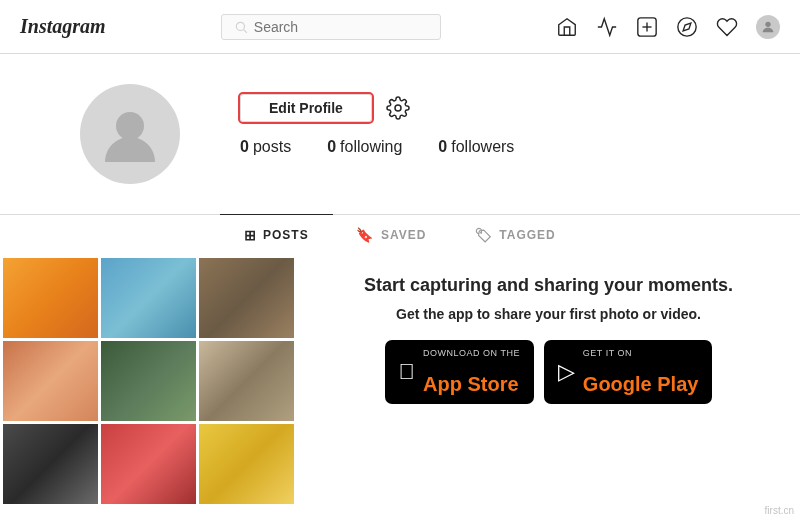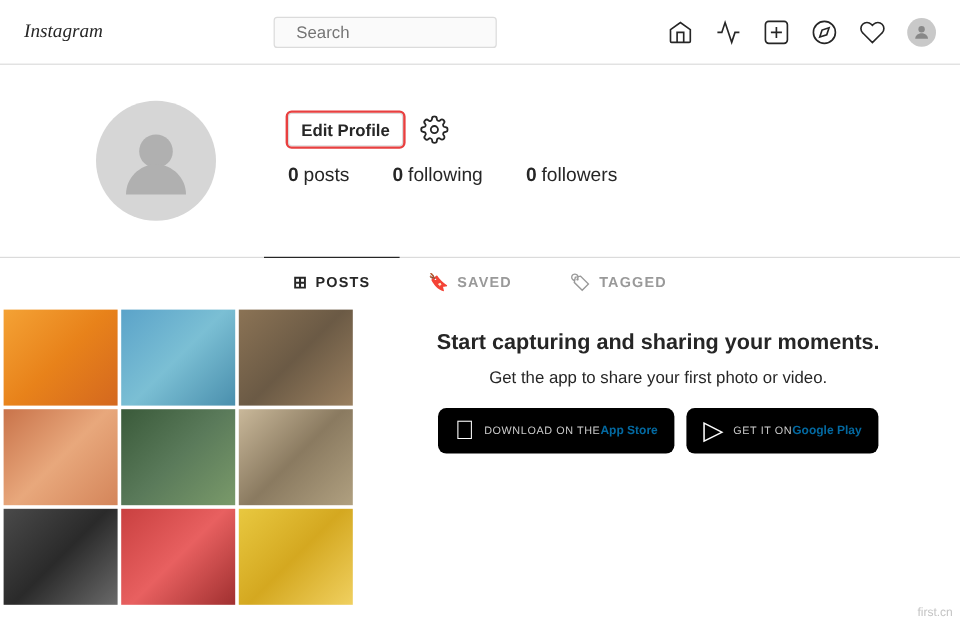--- a/index.html
+++ b/index.html
@@ -4,25 +4,25 @@
   <style>
     * { margin: 0; padding: 0; box-sizing: border-box; }
     body { font-family: -apple-system, BlinkMacSystemFont, 'Segoe UI', sans-serif; background: #fff; width: 800px; height: 520px; overflow: hidden; position: relative; }
 
     
     .header {
       display: flex; align-items: center; justify-content: space-between;
       padding: 0 20px; height: 54px; border-bottom: 1px solid #dbdbdb;
       background: #fff; position: sticky; top: 0; z-index: 10;
     }
-    .logo { font-family: 'Georgia', serif; font-size: 16px; font-style: italic; font-weight: normal; color: #262626; }
+    .logo { font-family: 'Georgia', serif; font-size: 20px; font-style: italic; font-weight: bold; color: #262626; }
     .search-bar {
       display: flex; align-items: center;
       background: #fafafa; border: 1px solid #dbdbdb; border-radius: 3px;
-      padding: 4px 12px; width: 186px;
+      padding: 4px 12px; width: 220px;
     }
     .search-icon-svg { width: 14px; height: 14px; margin-right: 6px; opacity: 0.4; }
     .search-input { border: none; background: transparent; outline: none; font-size: 14px; color: #262626; width: 170px; }
     .header-icons { display: flex; align-items: center; gap: 18px; }
     .header-icon { width: 22px; height: 22px; cursor: pointer; color: #262626; display: flex; align-items: center; justify-content: center; }
     .avatar-circle-small {
       width: 24px; height: 24px; border-radius: 50%; background: #c9c9c9; overflow: hidden;
       display: flex; align-items: center; justify-content: center;
     }
 
@@ -32,21 +32,21 @@
       gap: 60px; background: #fff;
     }
     .avatar-large {
       width: 100px; height: 100px; border-radius: 50%; background: #d6d6d6;
       display: flex; align-items: center; justify-content: center; flex-shrink: 0;
     }
     .profile-info { display: flex; flex-direction: column; gap: 16px; padding-top: 10px; }
     .profile-top { display: flex; align-items: center; gap: 14px; }
     .edit-profile-btn {
       border: 1px solid #dbdbdb; background: #fff; border-radius: 3px;
-      padding: 5px 10px; font-size: 14px; font-weight: 600; cursor: pointer;
+      padding: 5px 28px; font-size: 14px; font-weight: 600; cursor: pointer;
       color: #262626; outline: 2px solid #e84040; outline-offset: 0px;
     }
     .settings-icon { width: 24px; height: 24px; cursor: pointer; }
     .stats { display: flex; gap: 36px; }
     .stat { display: flex; gap: 4px; align-items: baseline; }
     .stat-number { font-weight: 600; font-size: 16px; color: #262626; }
     .stat-label { font-size: 16px; color: #262626; }
 
     
     .tabs {
@@ -70,31 +70,31 @@
       gap: 3px; padding: 3px; flex-shrink: 0;
     }
     .photo-cell { width: 95px; height: 80px; overflow: hidden; background: #eee; }
 
     
     .promo-panel {
       flex: 1; display: flex; flex-direction: column; align-items: center;
       justify-content: flex-start; padding: 20px 30px; gap: 10px;
     }
     .promo-title { font-size: 18px; font-weight: 600; color: #262626; text-align: center; }
-    .promo-sub { font-size: 14px; color: #262626; text-align: center; }
+    .promo-sub { font-size: 14px; color: #262626; text-align: center; font-weight: bold; }
     .app-buttons { display: flex; gap: 10px; margin-top: 8px; }
     .app-btn {
       background: #000; color: #fff; border-radius: 7px; padding: 8px 14px;
       display: flex; align-items: center; gap: 8px; cursor: pointer; text-decoration: none;
       min-width: 100px;
     }
     .app-btn-icon { font-size: 22px; line-height: 1; }
-    .app-btn-text { display: flex; flex-direction: row; }
+    .app-btn-text { display: flex; flex-direction: column; gap: 15px; }
     .app-btn-small { font-size: 9px; color: #ccc; text-transform: uppercase; letter-spacing: 0.5px; }
-    .app-btn-large { font-size: 10px; font-weight: 600; color: #0369a1; }
+    .app-btn-large { font-size: 20px; font-weight: 600; color: #f97316; }
 
     
     .watermark {
       position: absolute; bottom: 4px; right: 6px;
       font-size: 10px; color: #aaa; opacity: 0.7;
     }
 
     
     .p1 { background: linear-gradient(135deg, #f4a235, #e8821a, #d4681f); }
     .p2 { background: linear-gradient(135deg, #5ba3c9, #7bbfd4, #4a8fad); }

